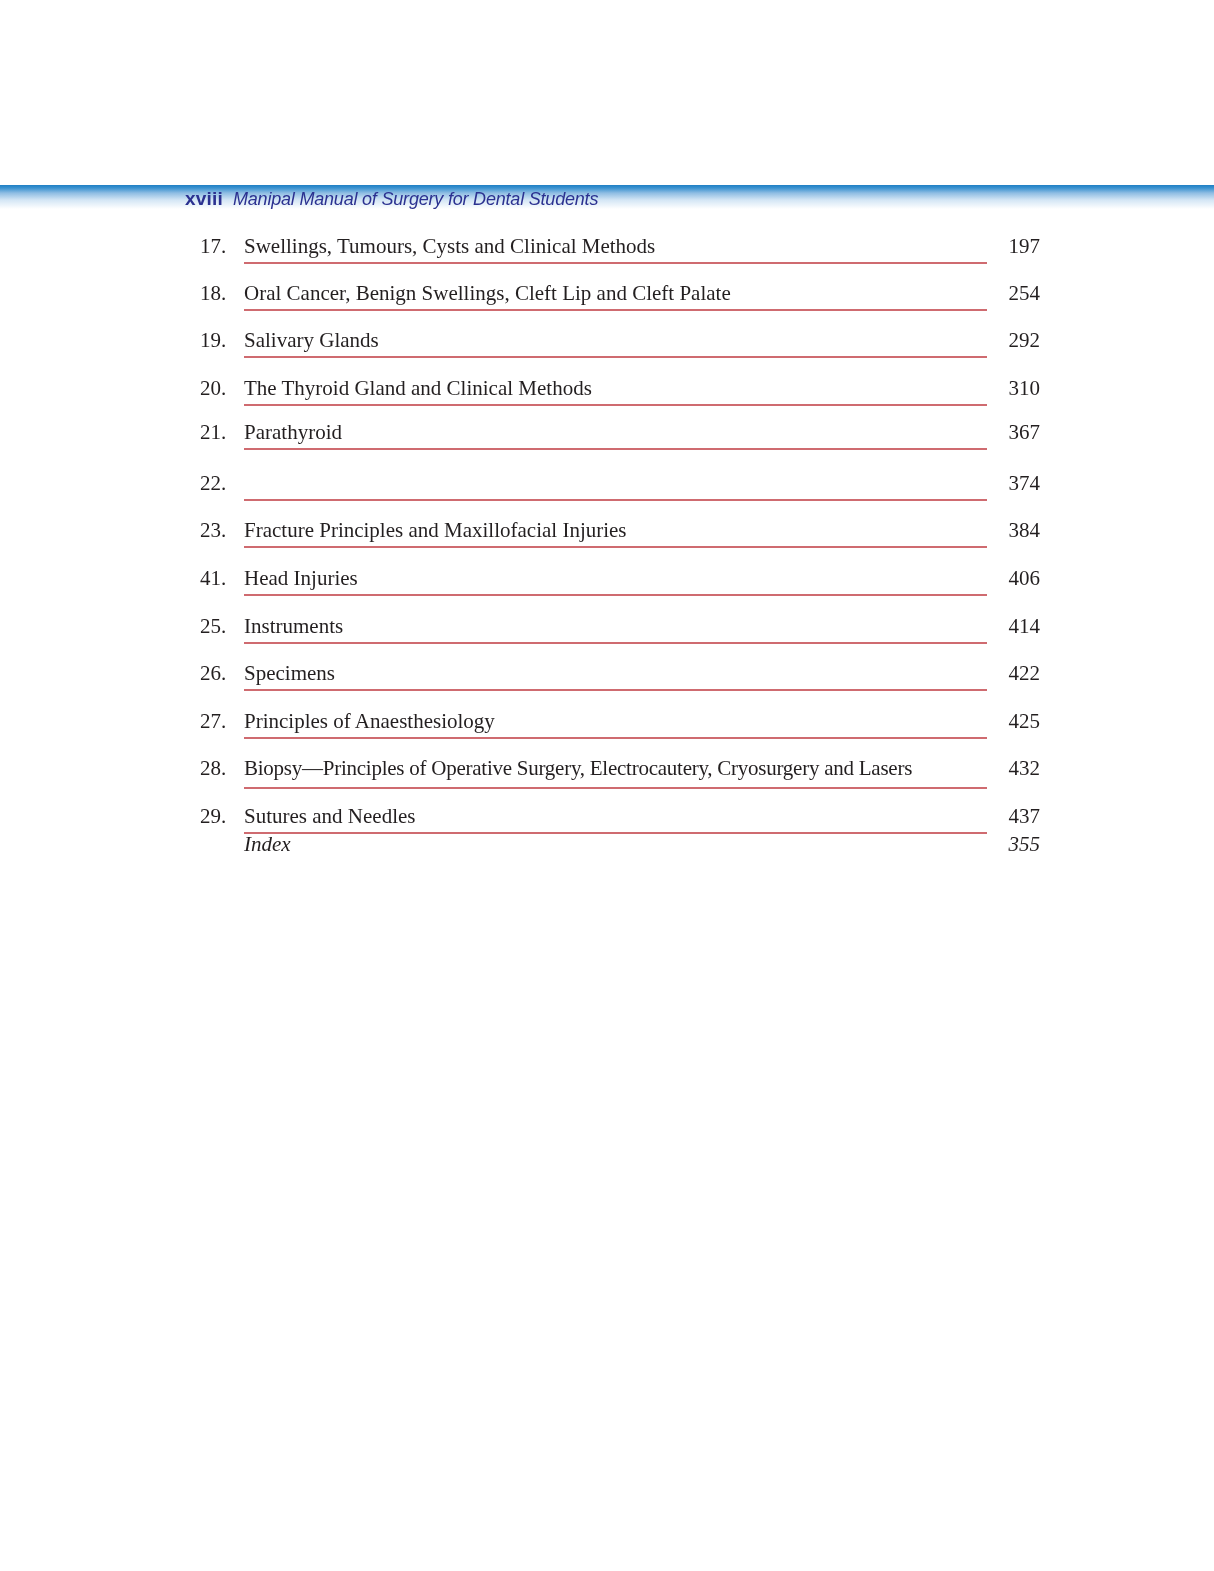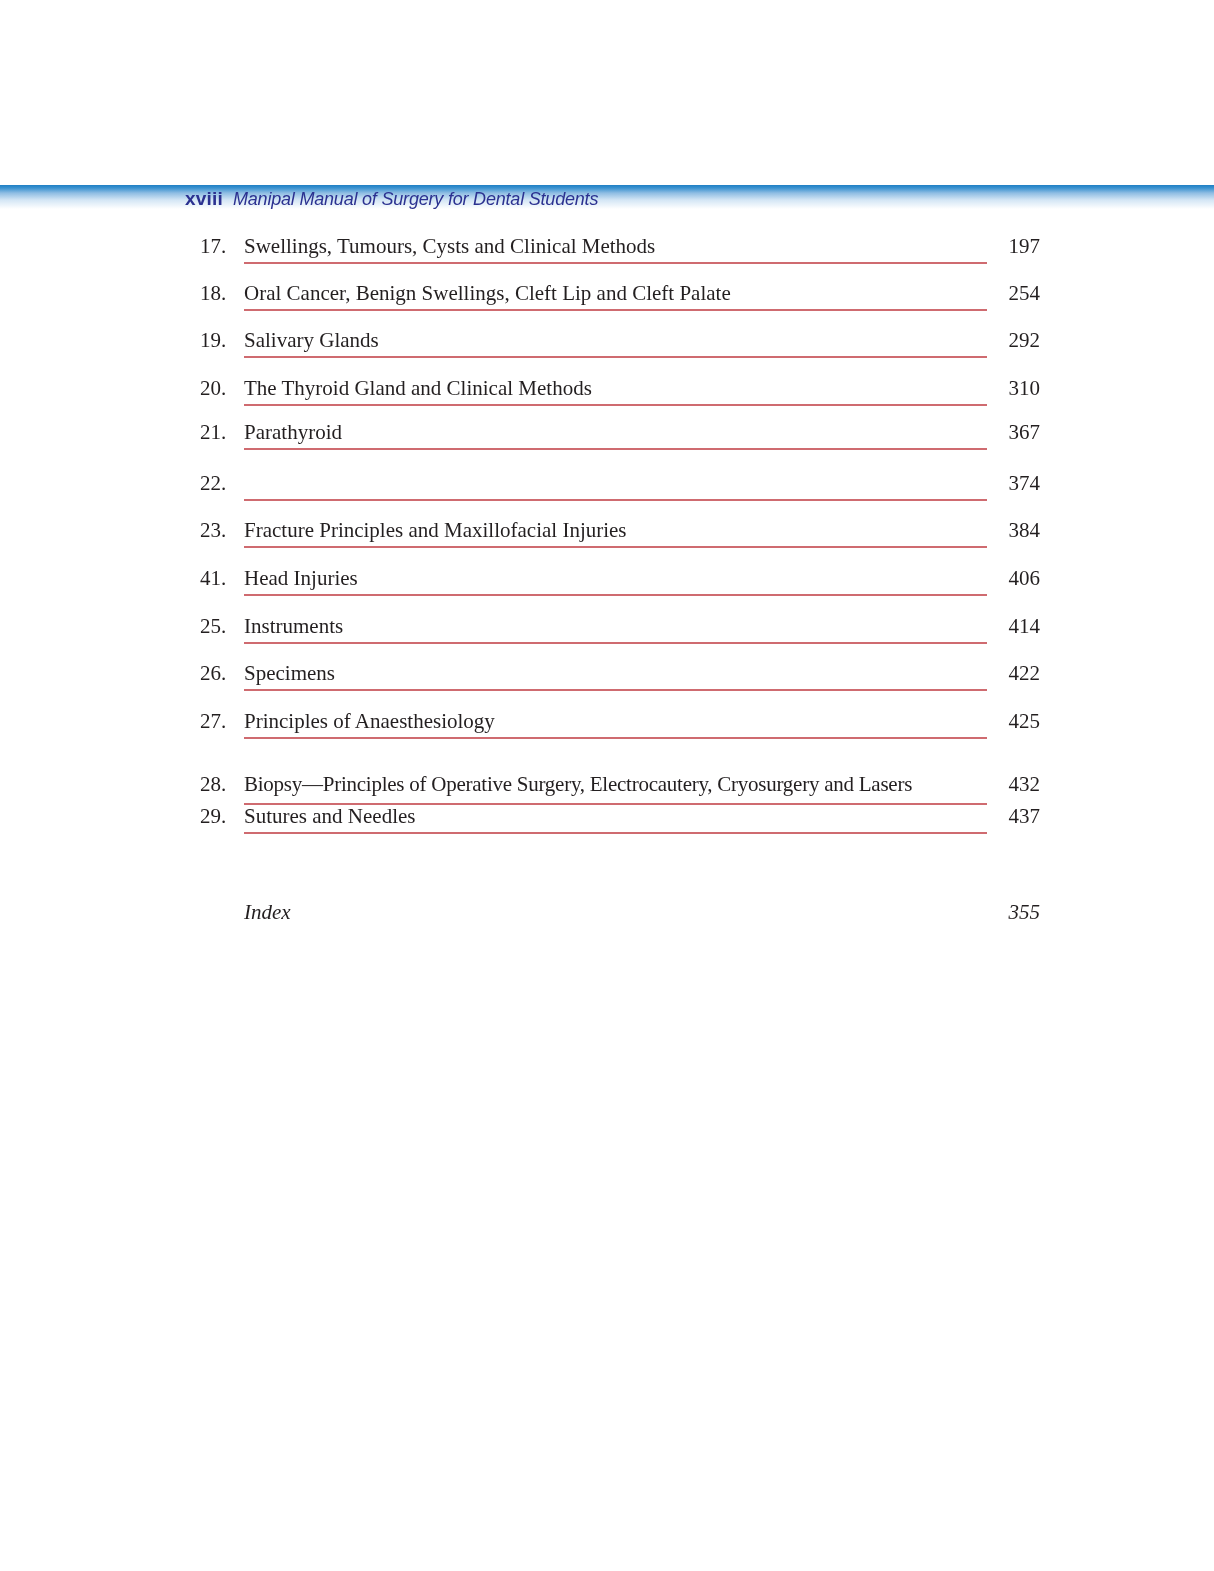--- a/index.html
+++ b/index.html
@@ -99,29 +99,29 @@
     <span class="title">Specimens</span>
     <span class="page">422</span>
     <div class="rule"></div>
   </div>
   <div class="toc-row" style="top:709px">
     <span class="num">27.</span>
     <span class="title">Principles of Anaesthesiology</span>
     <span class="page">425</span>
     <div class="rule"></div>
   </div>
-  <div class="toc-row" style="top:772px">
+  <div class="toc-row" style="top:756px">
     <span class="num">28.</span>
     <span class="title" style="letter-spacing:-0.25px">Biopsy—Principles of Operative Surgery, Electrocautery, Cryosurgery and Lasers</span>
     <span class="page">432</span>
     <div class="rule" style="top:31px"></div>
   </div>
   <div class="toc-row" style="top:804px">
     <span class="num">29.</span>
     <span class="title">Sutures and Needles</span>
     <span class="page">437</span>
     <div class="rule"></div>
   </div>
-  <div class="toc-row index-row" style="top:900px">
+  <div class="toc-row index-row" style="top:832px">
     <span class="title">Index</span>
     <span class="page">355</span>
   </div>
 </div>
 
 </body></html>

